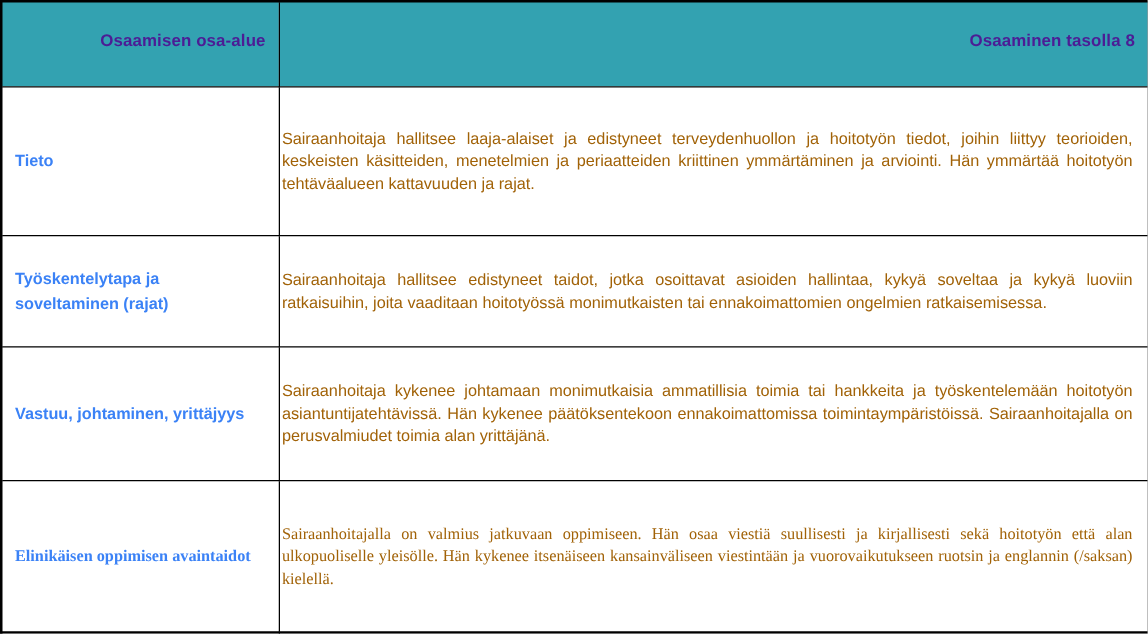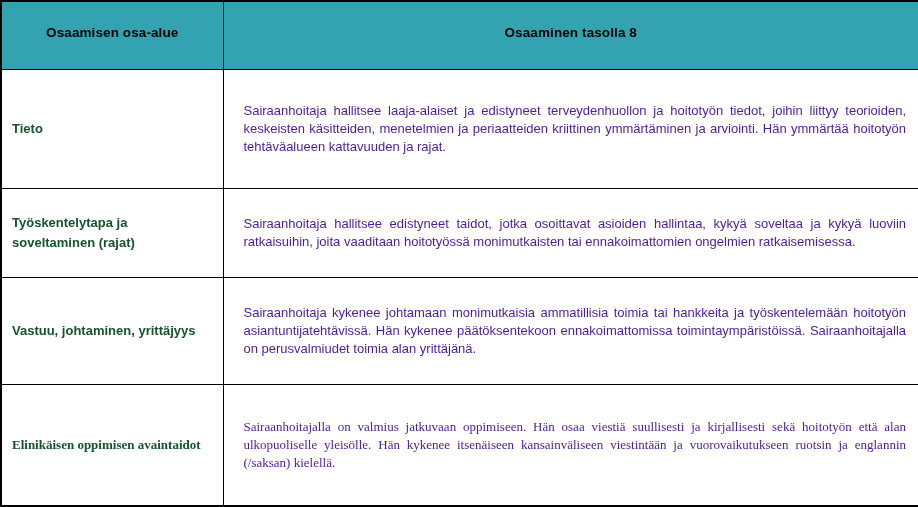--- a/index.html
+++ b/index.html
@@ -31,41 +31,41 @@
 
   tr.header-row { height: 68px; }
   tr.row-0 { height: 99px; }
   tr.row-1 { height: 74px; }
   tr.row-2 { height: 89px; }
   tr.row-3 { height: 76px; }
   tr.row-4 { height: 101px; font-family: Liberation Serif, serif; }
 
   th.header-cell {
     background: #33a2b1;
-    color: #000000;
+    color: #4c1d95;
     font-size: 13.5px;
     font-weight: bold;
-    text-align: center;
+    text-align: right;
     padding: 0 10px 6px 10px;
     letter-spacing: 0.1px;
   }
   td.area-cell {
     font-weight: bold;
-    color: #14532d;
+    color: #3b82f6;
     font-size: 13px;
     line-height: 20px;
     padding: 0 16px 0 10px;
     margin-top: 21px;
   }
   td.desc-cell {
-    color: #4c1d95;
+    color: #a16207;
     font-size: 13px;
     line-height: 18px;
     text-align: justify;
-    padding: 4px 12px 4px 20px;
+    padding: 4px 12px 4px 2px;
   }
 </style>
 </head>
 <body>
 
 <div class="page">
   <table class="competence">
     <colgroup>
       <col class="c-area">
       <col class="c-desc">

